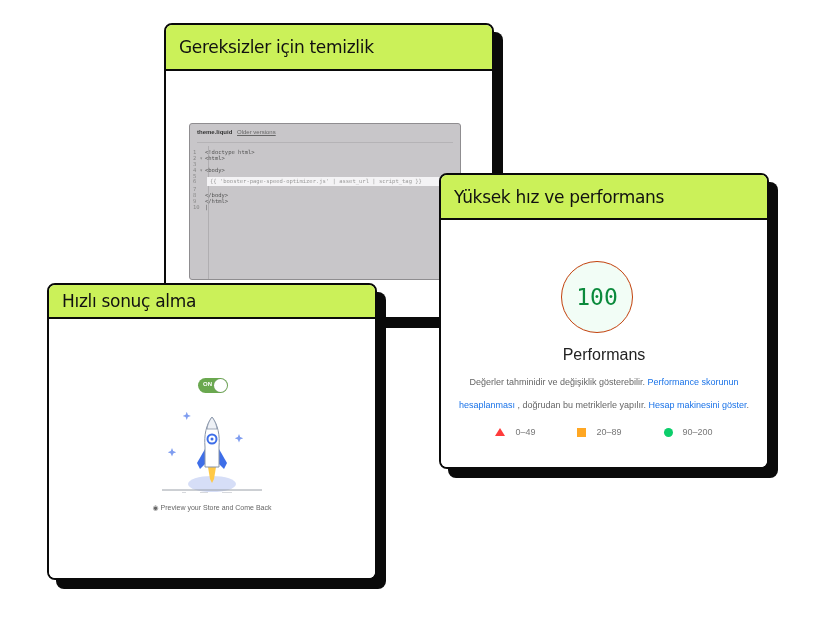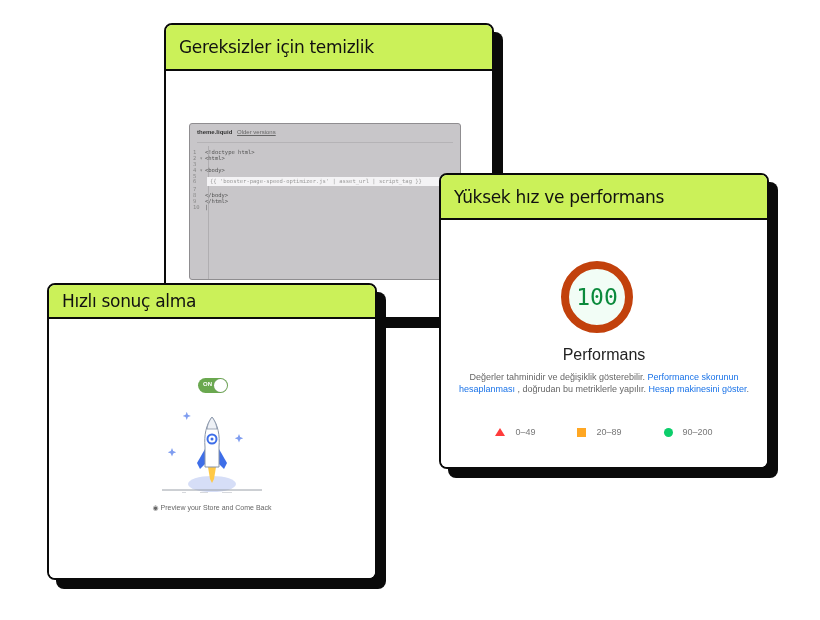--- a/index.html
+++ b/index.html
@@ -25,25 +25,25 @@
   .editor-gutter { position:absolute; left:0; top:22px; bottom:0; width:18px; border-right:1px solid #b0aeb1; }
   .code-line { position:absolute; left:3px; font-family:"DejaVu Sans Mono", monospace; font-size:5.5px; color:#555; white-space:nowrap; }
   .code-line .ln { display:inline-block; width:12px; color:#888; }
   .code-line.hl { left:17px; right:0; background:#f4f3f5; padding-left:3px; color:#9a9a9a; }
 
   
   #card-speed { left:439px; top:173px; width:330px; height:296px; }
   #card-speed .card-header { height:45px; }
   #card-speed .card-body { top:45px; }
   .gauge { position:absolute; left:120px; top:41px; width:72px; height:72px; border-radius:50%;
-           border:8px solid #c2410c; box-sizing:border-box; background:#f2fdf6;
+           border:1px solid #c2410c; box-sizing:border-box; background:#f2fdf6;
            display:flex; align-items:center; justify-content:center;
            font-family:"DejaVu Sans Mono", monospace; font-size:23px; color:#0b8a3c; }
   .gauge-label { position:absolute; left:0; right:0; top:126px; text-align:center; font-size:16px; color:#222; }
-  .desc { position:absolute; left:12px; right:12px; top:151px; text-align:center; font-size:9px; line-height:12px; color:#666; }
+  .desc { position:absolute; left:12px; right:12px; top:151px; text-align:center; font-size:9px; line-height:23px; color:#666; }
   .desc a { color:#1a73e8; text-decoration:none; }
   .legend { position:absolute; left:0; right:0; top:207px; display:flex; justify-content:center; gap:42px;
             font-size:9px; color:#777; }
   .legend-item { display:flex; align-items:center; gap:10px; }
   .tri { width:0; height:0; border-left:5px solid transparent; border-right:5px solid transparent; border-bottom:8px solid #ff3b3b; }
   .sq { width:9px; height:9px; background:#ffa723; }
   .dot { width:9px; height:9px; border-radius:50%; background:#0cce6b; }
 
   
   #card-fast { left:47px; top:283px; width:330px; height:297px; }

